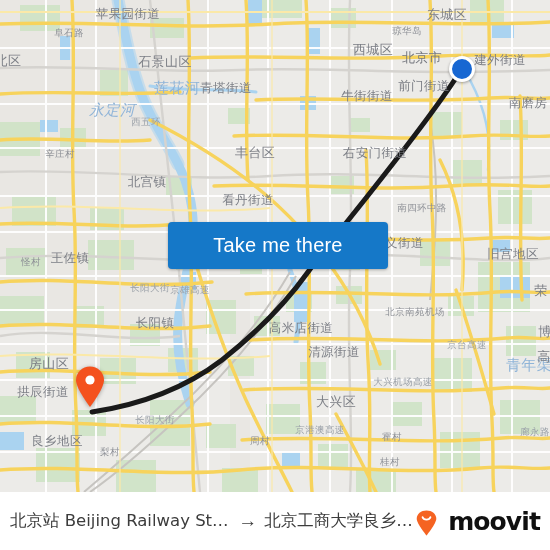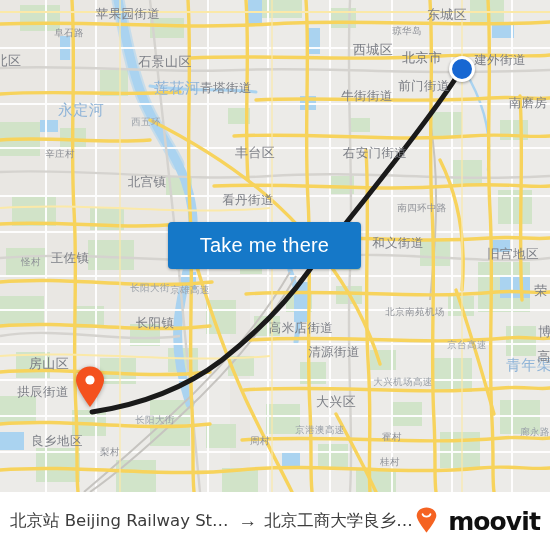--- a/index.html
+++ b/index.html
@@ -49,21 +49,21 @@
   .marker-dest {
     position: absolute;
     transform: translate(-50%, -100%);
     filter: drop-shadow(0 1px 2px rgba(0,0,0,.3));
   }
 
   
   #cta {
     position: absolute;
     left: 168px; top: 222px;
-    width: 193px; height: 47px;
+    width: 220px; height: 47px;
     background: #1578c8;
     border-radius: 4px;
     border: none;
     color: #ffffff;
     font-size: 20px;
     font-family: "Liberation Sans", sans-serif;
     letter-spacing: .2px;
     cursor: pointer;
     box-shadow: 0 1px 3px rgba(0,0,0,.28);
   }
@@ -101,21 +101,21 @@
     text-overflow: ellipsis;
   }
   #stop-origin { max-width: 228px; }
   #stop-dest   { max-width: 180px; }
   #arrow-icon {
     font-size: 19px; color: #3c3c3c;
     margin: 0 7px; flex: none;
   }
   #brand {
     margin-left: auto;
-    display: flex; align-items: flex-start; gap: 11px;
+    display: flex; align-items: flex-end; gap: 11px;
     flex: none;
   }
   #brand-text {
     font-size: 25px;
     font-weight: bold;
     color: #101010;
     letter-spacing: -.9px;
     font-family: "DejaVu Sans", "Liberation Sans", sans-serif;
   }
 </style>
@@ -313,21 +313,21 @@
                  C288 300 260 330 222 360 C180 392 132 406 92 412" fill="none" stroke="#1a1a1a" stroke-width="5" stroke-linecap="round" stroke-linejoin="round"></path>
       </g>
     </svg>
 
     <div id="label-layer">
         <div class="lbl town" style="left: 128px; top: 14px;">苹果园街道</div>
         <div class="lbl small" style="left: 69px; top: 33px;">阜石路</div>
         <div class="lbl district" style="left: 165px; top: 62px;">石景山区</div>
         <div class="lbl water" style="left: 177px; top: 88px;">莲花河</div>
         <div class="lbl town" style="left: 226px; top: 88px;">青塔街道</div>
-        <div class="lbl water" style="left: 81px; top: 110px;">永定河</div>
+        <div class="lbl water" style="left: 112px; top: 110px; font-style: italic;">永定河</div>
         <div class="lbl hwy" style="left: 146px; top: 122px;">西五环</div>
         <div class="lbl district" style="left: 8px; top: 61px;">北区</div>
         <div class="lbl small" style="left: 60px; top: 154px;">辛庄村</div>
         <div class="lbl town" style="left: 147px; top: 182px;">北宫镇</div>
         <div class="lbl district" style="left: 255px; top: 153px;">丰台区</div>
         <div class="lbl town" style="left: 248px; top: 200px;">看丹街道</div>
         <div class="lbl district" style="left: 447px; top: 15px;">东城区</div>
         <div class="lbl small" style="left: 407px; top: 31px;">琼华岛</div>
         <div class="lbl district" style="left: 373px; top: 50px;">西城区</div>
         <div class="lbl city" style="left: 422px; top: 58px;">北京市</div>

